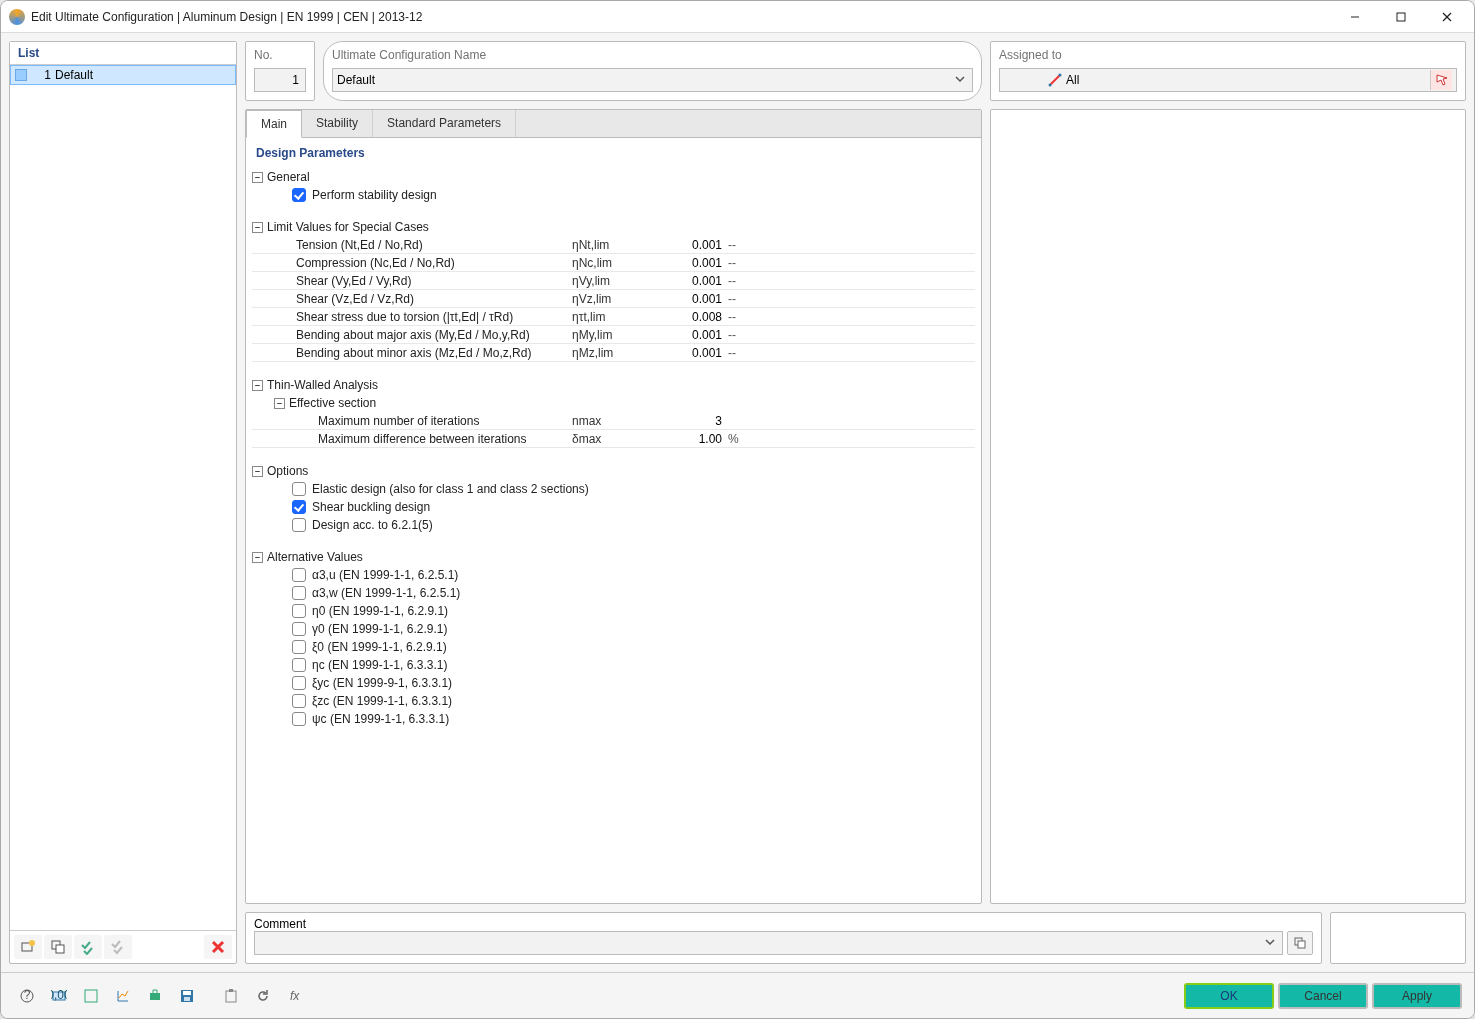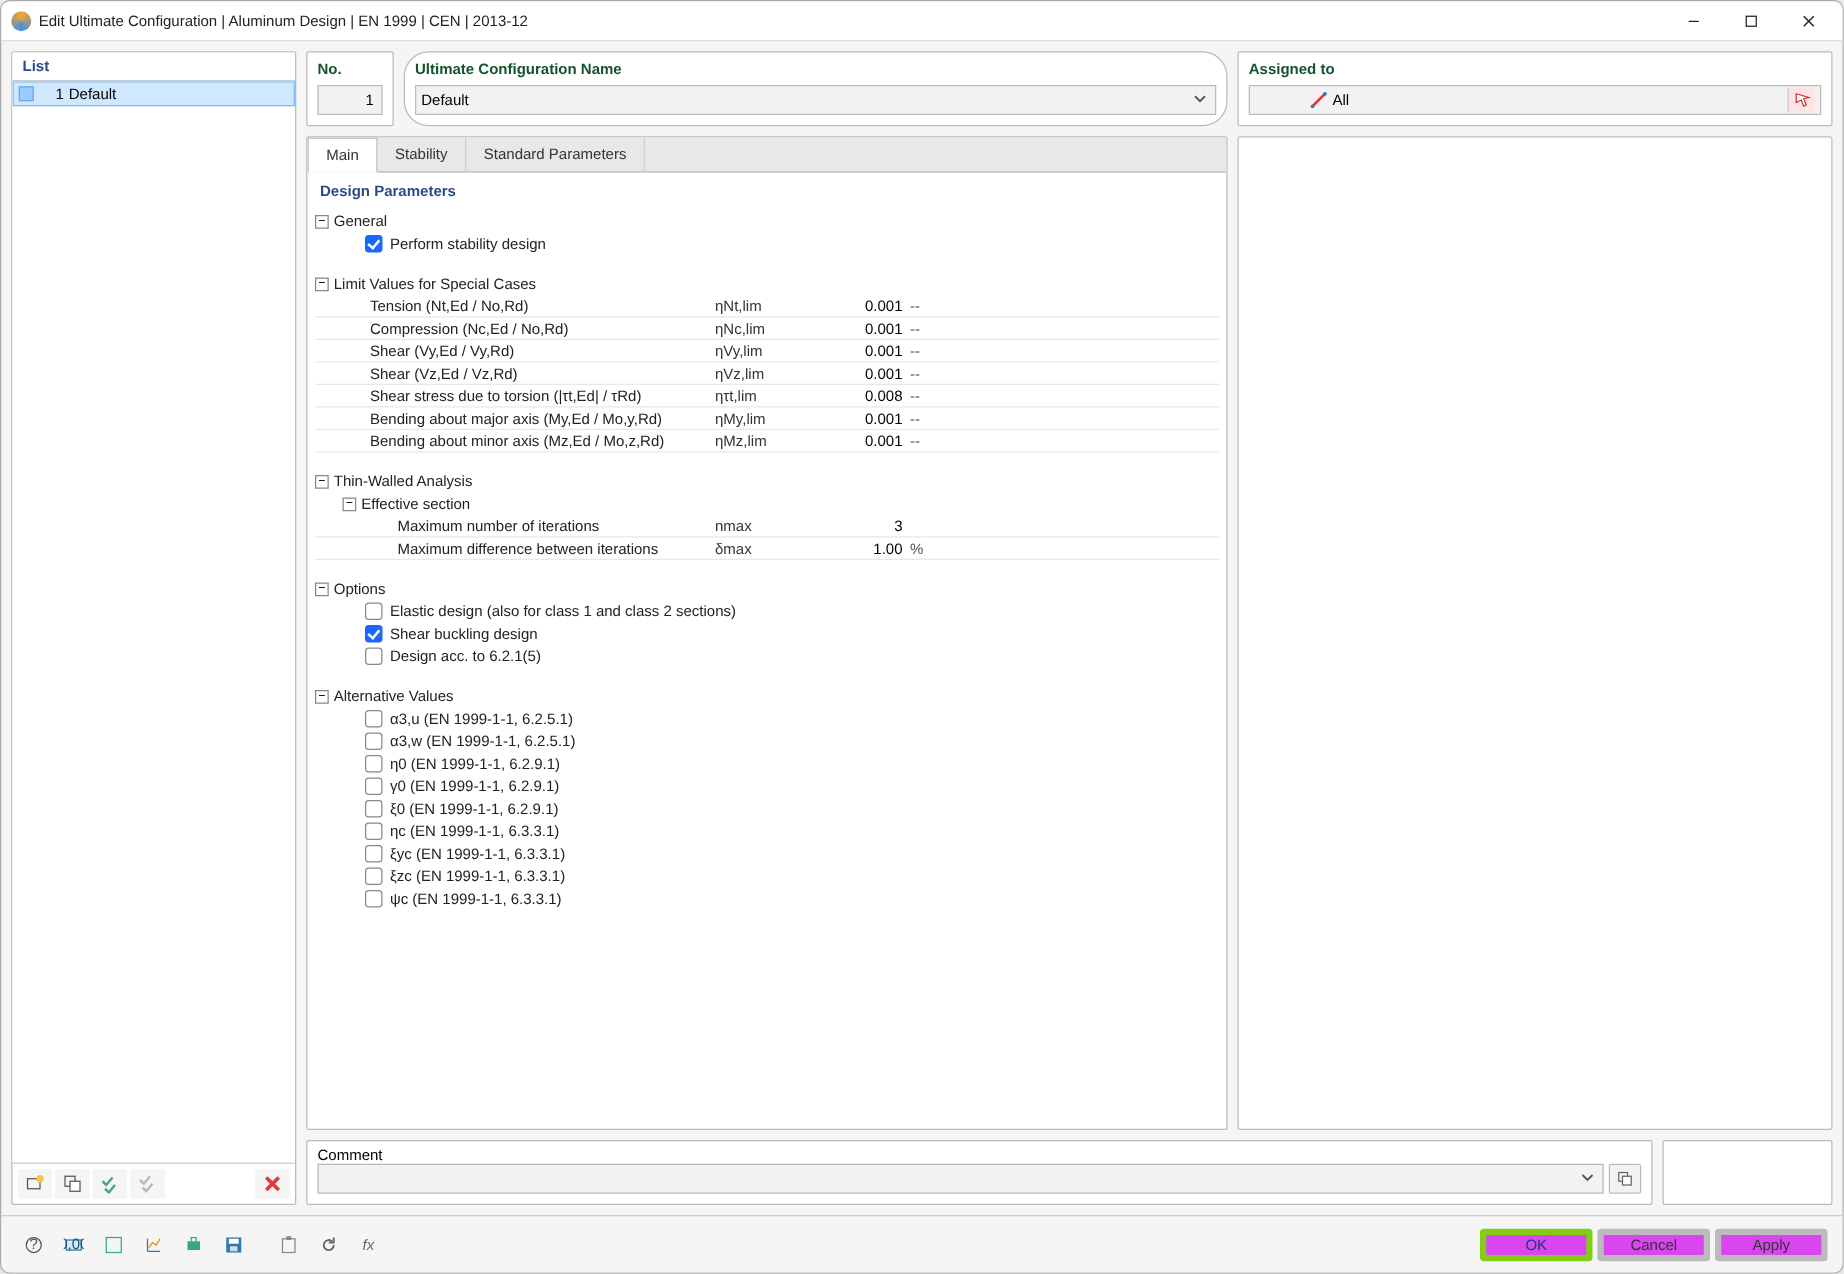--- a/index.html
+++ b/index.html
@@ -54,21 +54,21 @@
     border-radius:2px; background:#f5f5f5;
   }
   .iconbtn svg{ width:16px; height:16px; }
   .spacer{flex:1;}
   
   .right-area { flex: 1; display: flex; flex-direction: column; gap: 8px; min-width:0;}
   .top-row { display: flex; gap: 8px; }
   .fieldbox {
     background: #fff; border: 1px solid #bbb; border-radius: 2px; padding: 4px 8px 8px 8px;
   }
-  .fieldbox .label { color: #14532d; font-weight: bold; padding: 2px 0 6px 0; display:block;}
+  .fieldbox .label { color: #737373; font-weight: normal; padding: 2px 0 6px 0; display:block;}
   .no-box { width: 70px; }
   .no-box input {
     width: 100%; height: 24px; border: 1px solid #bbb; padding: 0 6px; text-align: right; background:#f2f2f2;
   }
   .name-box { flex: 1; border-radius: 20px; }
   .name-box select, .assigned-box .assigned-ctl {
     width: 100%; height: 24px; border: 1px solid #bbb; background:#f2f2f2;padding-left:48px;
   }
   .name-select{
     width:100%; height:24px; border:1px solid #bbb; background:#f2f2f2; padding:0 4px;
@@ -123,21 +123,21 @@
   .comment-ctl{ display:flex; gap:4px; align-items:center;}
   .comment-ctl .combo{ flex:1; height:24px; border:1px solid #bbb; background:#f2f2f2; position:relative; display:flex; align-items:center; padding:0 4px;}
   .comment-ctl .combo .chev{ position:absolute; right:6px; top:4px;}
   .comment-aux{ width:136px; background:#fff; border:1px solid #bbb; border-radius:2px;}
   
   .footer{
     height:46px; border-top:1px solid #ccc; background:#f5f5f5;
     display:flex; align-items:center; padding:0 12px; gap:4px;
   }
   .footer .btn{
-    min-width:90px; height:26px; border:5px solid #84cc16; background:#d946ef; border-radius:3px;
+    min-width:90px; height:26px; border:2px solid #84cc16; background:#14b8a6; border-radius:3px;
     display:flex; align-items:center; justify-content:center; padding:0 16px; color:#1a3a7a;
   }
   .footer .btn.secondary{ border-color:#bbb; color:#333;}
   .sqbtn{
     width:26px; height:24px; border:1px solid #bbb; background:#f2f2f2; display:flex; align-items:center; justify-content:center; border-radius:2px;
   }
 </style>
 </head>
 <body>
 
@@ -386,21 +386,21 @@
                 <div class="tree-row indent-2b">
                   <span class="cb "></span>
                   <span class="glabel">ξ0 (EN 1999-1-1, 6.2.9.1)</span>
                 </div>
                 <div class="tree-row indent-2b">
                   <span class="cb "></span>
                   <span class="glabel">ηc (EN 1999-1-1, 6.3.3.1)</span>
                 </div>
                 <div class="tree-row indent-2b">
                   <span class="cb "></span>
-                  <span class="glabel">ξyc (EN 1999-1-1, 6.3.3.1)</span>
+                  <span class="glabel">ξyc (EN 1999-9-1, 6.3.3.1)</span>
                 </div>
                 <div class="tree-row indent-2b">
                   <span class="cb "></span>
                   <span class="glabel">ξzc (EN 1999-1-1, 6.3.3.1)</span>
                 </div>
                 <div class="tree-row indent-2b">
                   <span class="cb "></span>
                   <span class="glabel">ψc (EN 1999-1-1, 6.3.3.1)</span>
                 </div>
               </div>

